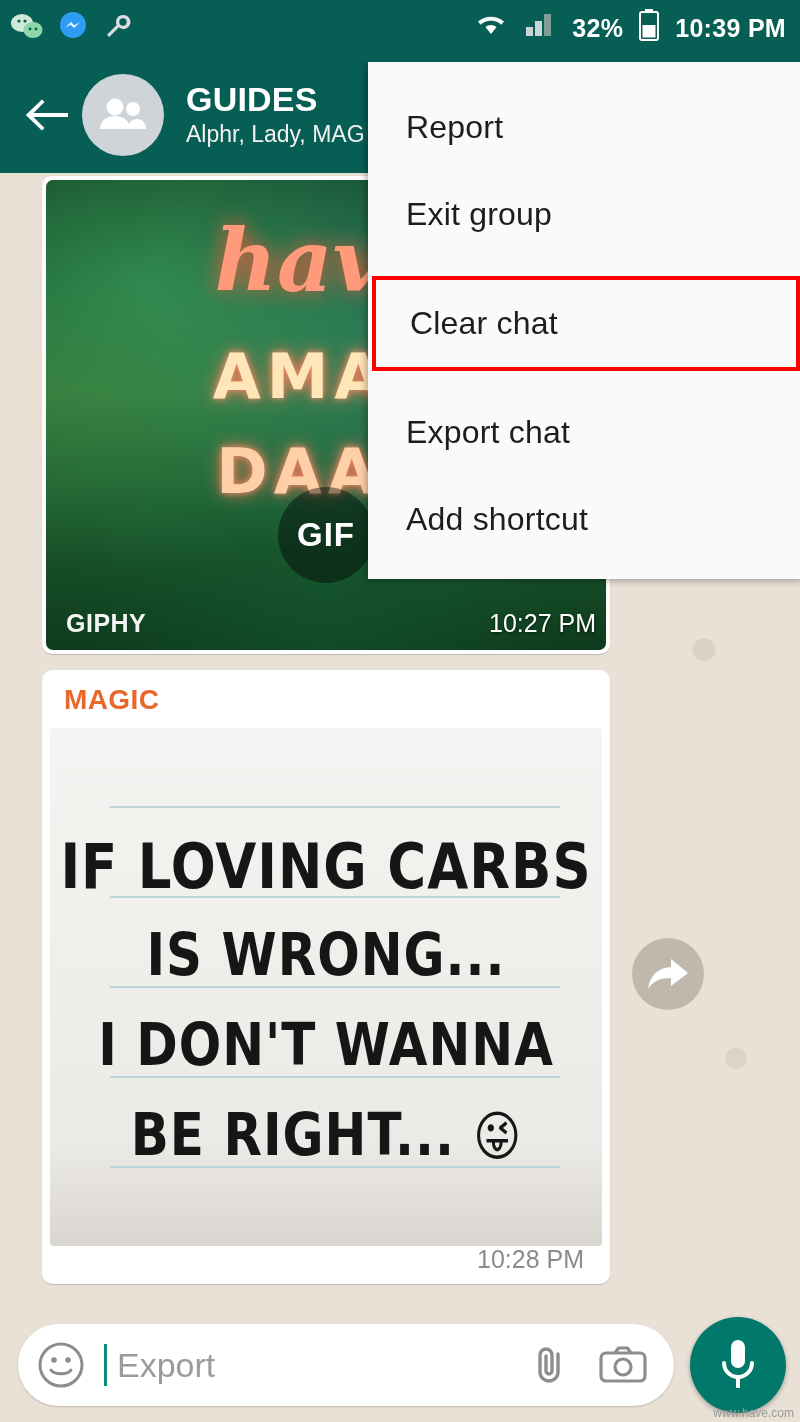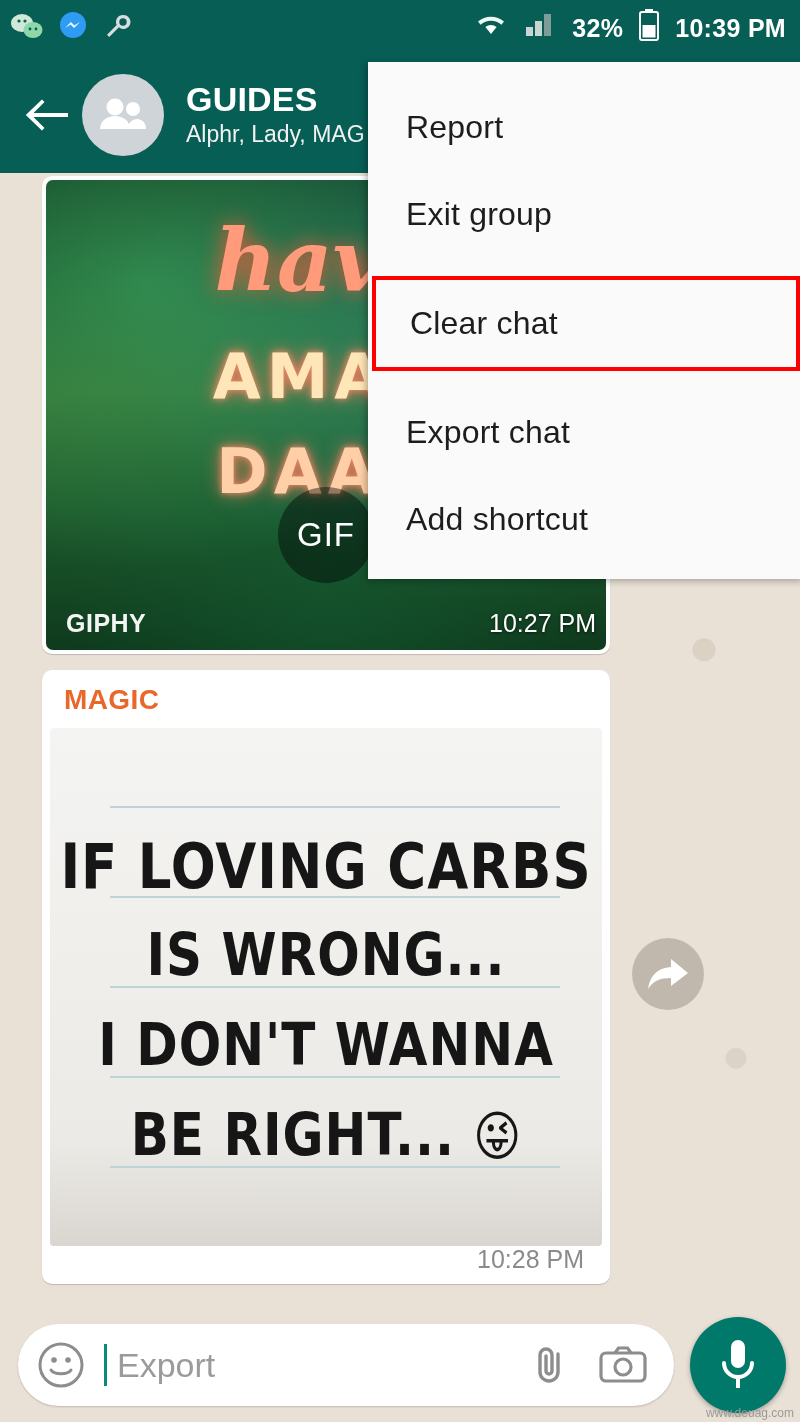--- a/index.html
+++ b/index.html
@@ -182,21 +182,21 @@
   .gif-text.l3 { top: 255px; font-size: 62px; color: #ffd0a8; }
   .gif-badge {
     position: absolute;
     left: 232px;
     top: 307px;
     width: 96px; height: 96px;
     border-radius: 50%;
     background: rgba(0,0,0,.42);
     color: #fff;
     font-size: 33px;
-    font-weight: normal;
+    font-weight: bold;
     display: flex;
     align-items: center;
     justify-content: center;
     letter-spacing: 1px;
   }
   .giphy-tag {
     position: absolute;
     left: 20px;
     bottom: 12px;
     color: #ffffff;
@@ -508,14 +508,14 @@
     </div>
     <div class="mic-fab">
       <svg width="40" height="54" viewBox="0 0 40 54">
           <rect x="13" y="2" width="14" height="28" rx="7" fill="#fff"></rect>
           <path d="M6 25a14 14 0 0 0 28 0" fill="none" stroke="#fff" stroke-width="4" stroke-linecap="round"></path>
           <rect x="18" y="39" width="4" height="11" fill="#fff"></rect>
         </svg>
     </div>
   </div>
 
-  <div class="watermark">www.deuag.com</div>
+  <div class="watermark">www.have.com</div>
 </div>
 
 </body></html>

